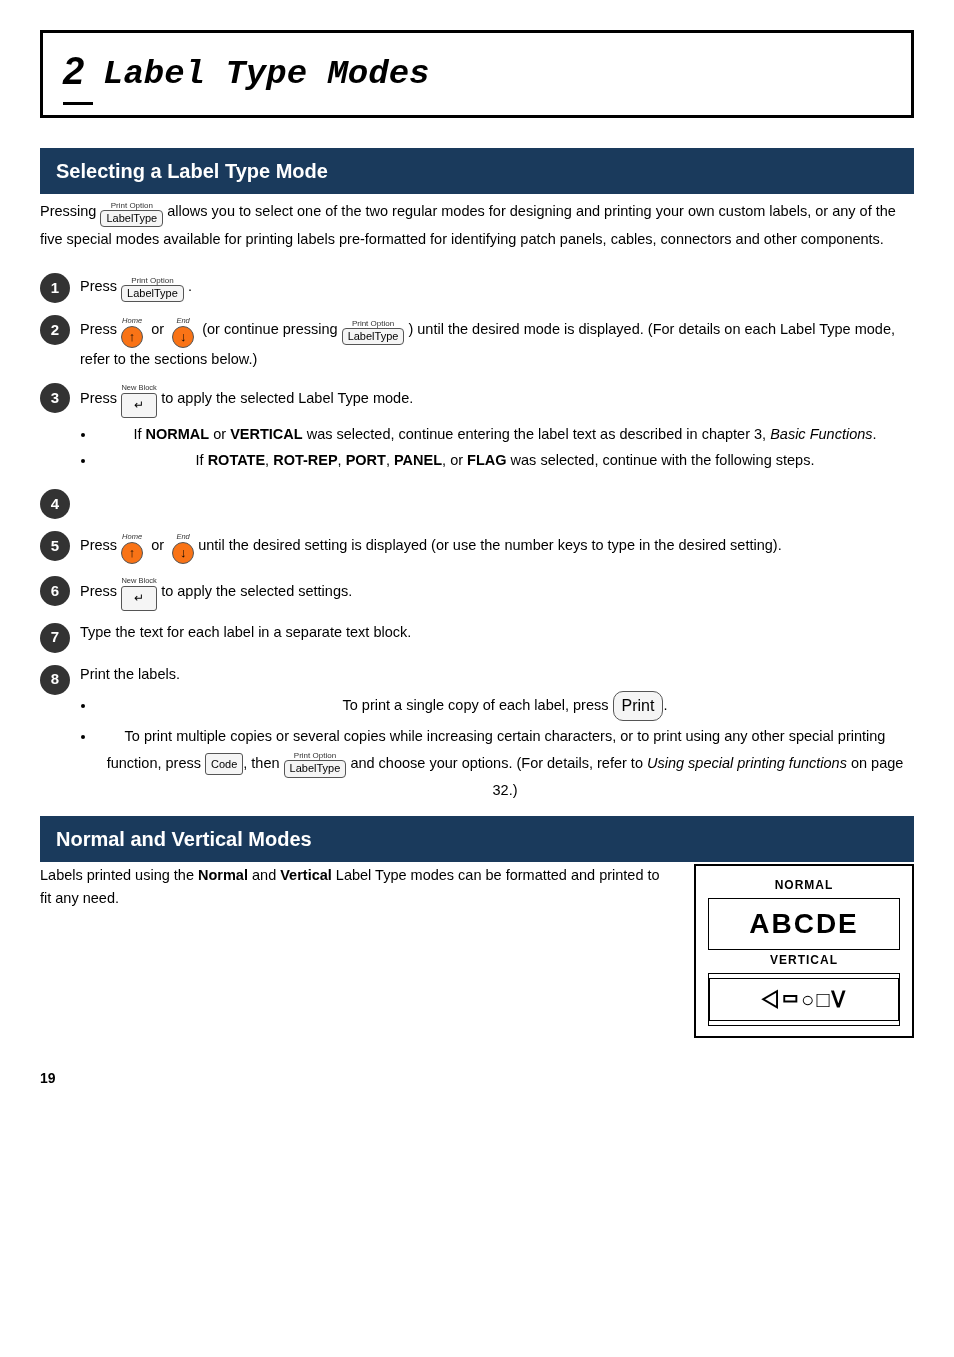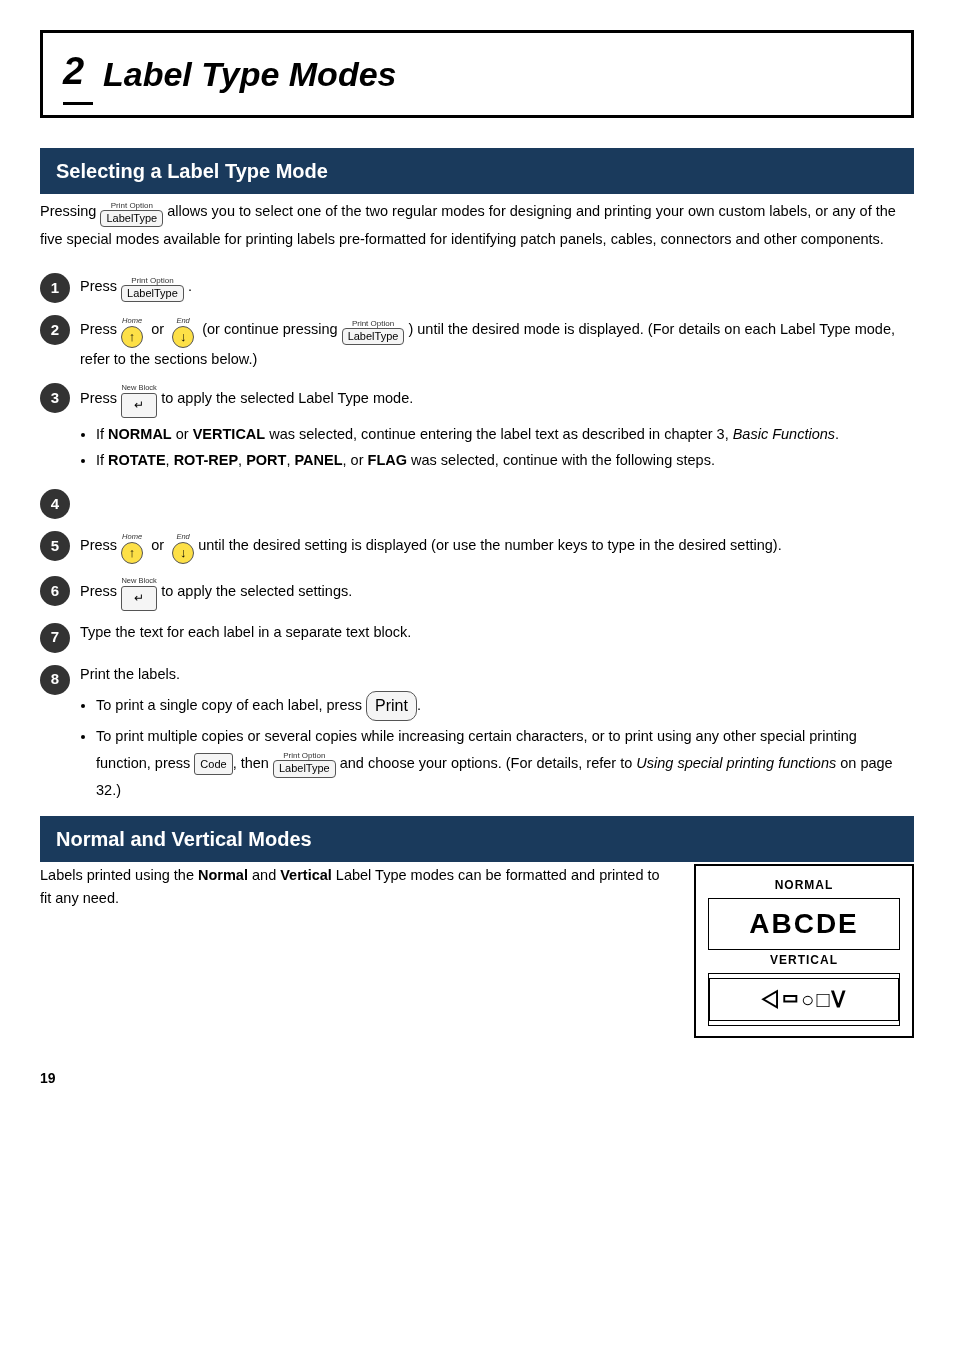--- a/index.html
+++ b/index.html
@@ -28,20 +28,21 @@
       font-weight: bold;
       font-style: italic;
       border-bottom: 3px solid #000;
       padding-bottom: 2px;
       min-width: 30px;
     }
     .chapter-title {
       font-size: 34px;
       font-weight: bold;
       font-style: italic;
+      font-family: Liberation Mono, monospace;
     }
 
     
     .section-header {
       background: #1a3a5c;
       color: #fff;
       padding: 8px 16px;
       font-size: 20px;
       font-weight: bold;
       margin-bottom: 2px;
@@ -88,20 +89,21 @@
     }
     .step-content ul {
       margin-top: 6px;
       margin-left: 16px;
     }
     .step-content ul li {
       margin-bottom: 5px;
       list-style: disc;
       font-size: 14.5px;
       line-height: 1.5;
+      text-align: center;
     }
 
     
     .key-btn {
       display: inline-flex;
       flex-direction: column;
       align-items: center;
       border: 1.5px solid #555;
       border-radius: 4px;
       padding: 1px 5px;
@@ -130,21 +132,21 @@
     }
     .arrow-circle {
       display: inline-flex;
       align-items: center;
       justify-content: center;
       width: 22px;
       height: 22px;
       border-radius: 50%;
       border: 1.5px solid #555;
       font-size: 13px;
-      background: #fde047;
+      background: #f97316;
       position: relative;
       font-style: italic;
     }
     .arrow-circle .top-label {
       font-size: 7.5px;
       position: absolute;
       top: -12px;
       left: 50%;
       transform: translateX(-50%);
       white-space: nowrap;

